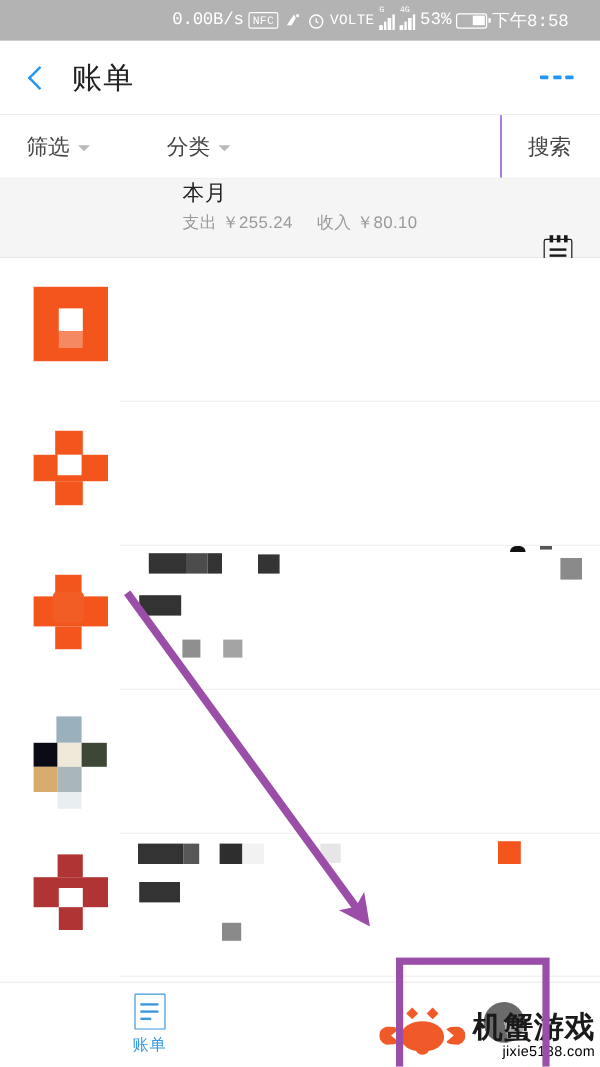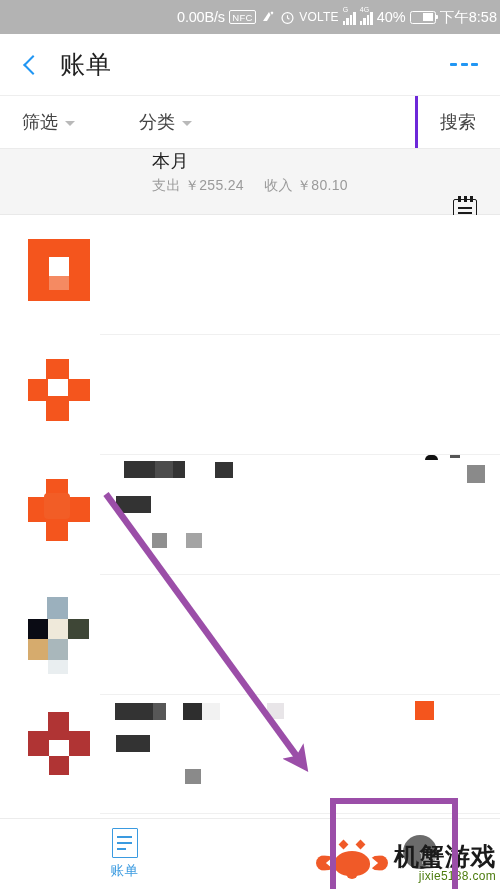--- a/index.html
+++ b/index.html
@@ -16,25 +16,26 @@
     -webkit-font-smoothing: antialiased;
   }
 
   
   .status-bar {
     height: 34px;
     background: #b3b3b3;
     display: flex;
     align-items: center;
     justify-content: flex-end;
-    padding-right: 3px;
+    padding-right: 26px;
     box-sizing: border-box;
     color: #ffffff;
     font-size: 14.5px;
     gap: 4px;
+    font-family: Liberation Mono, monospace;
   }
   .status-bar .net-speed { letter-spacing: -0.2px; }
   .nfc-badge {
     border: 1.5px solid #ffffff;
     border-radius: 2px;
     font-size: 9.5px;
     padding: 0.5px 2.5px;
     line-height: 11px;
     letter-spacing: 0.3px;
   }
@@ -153,21 +154,21 @@
     border-top: 5px solid #b9b9b9;
     display: block;
     margin-top: 3px;
   }
   .search-wrap {
     margin-left: auto;
     display: flex;
     align-items: center;
     height: 100%;
     padding: 0 24px 0 22px;
-    border-left: 3px solid #6d28d9;
+    border-left: 1px solid #6d28d9;
     box-sizing: border-box;
   }
   .search-label {
     font-size: 18px;
     color: #444444;
     cursor: pointer;
   }
   .filter-divider {
     height: 1px;
     background: #ebebeb;
@@ -382,21 +383,21 @@
   }
   .wm-cn {
     font-size: 25px;
     font-weight: bold;
     color: #1a1a1a;
     line-height: 26px;
     letter-spacing: 0.5px;
   }
   .wm-url {
     font-size: 12px;
-    color: #4d7c0f;
+    color: #000000;
     letter-spacing: 0.3px;
     align-self: flex-end;
   }
 </style>
 </head>
 <body>
 
 <div class="status-bar">
   <span class="net-speed">0.00B/s</span>
   <span class="nfc-badge">NFC</span>
@@ -420,21 +421,21 @@
       <span class="bar b3"></span>
       <span class="bar b4"></span>
   </span>
   <span class="sig">
     <span class="sig-label">4G</span>
     <span class="bar b1"></span>
       <span class="bar b2"></span>
       <span class="bar b3"></span>
       <span class="bar b4"></span>
   </span>
-  <span>40%</span>
+  <span>53%</span>
   <span class="battery">
       <span class="fill"></span>
     </span>
   <span class="clock">下午8:58</span>
 </div>
 
 <div class="app-header">
   <div class="back-chevron"></div>
   <div class="page-title">账单</div>
   <div class="more-dots">

